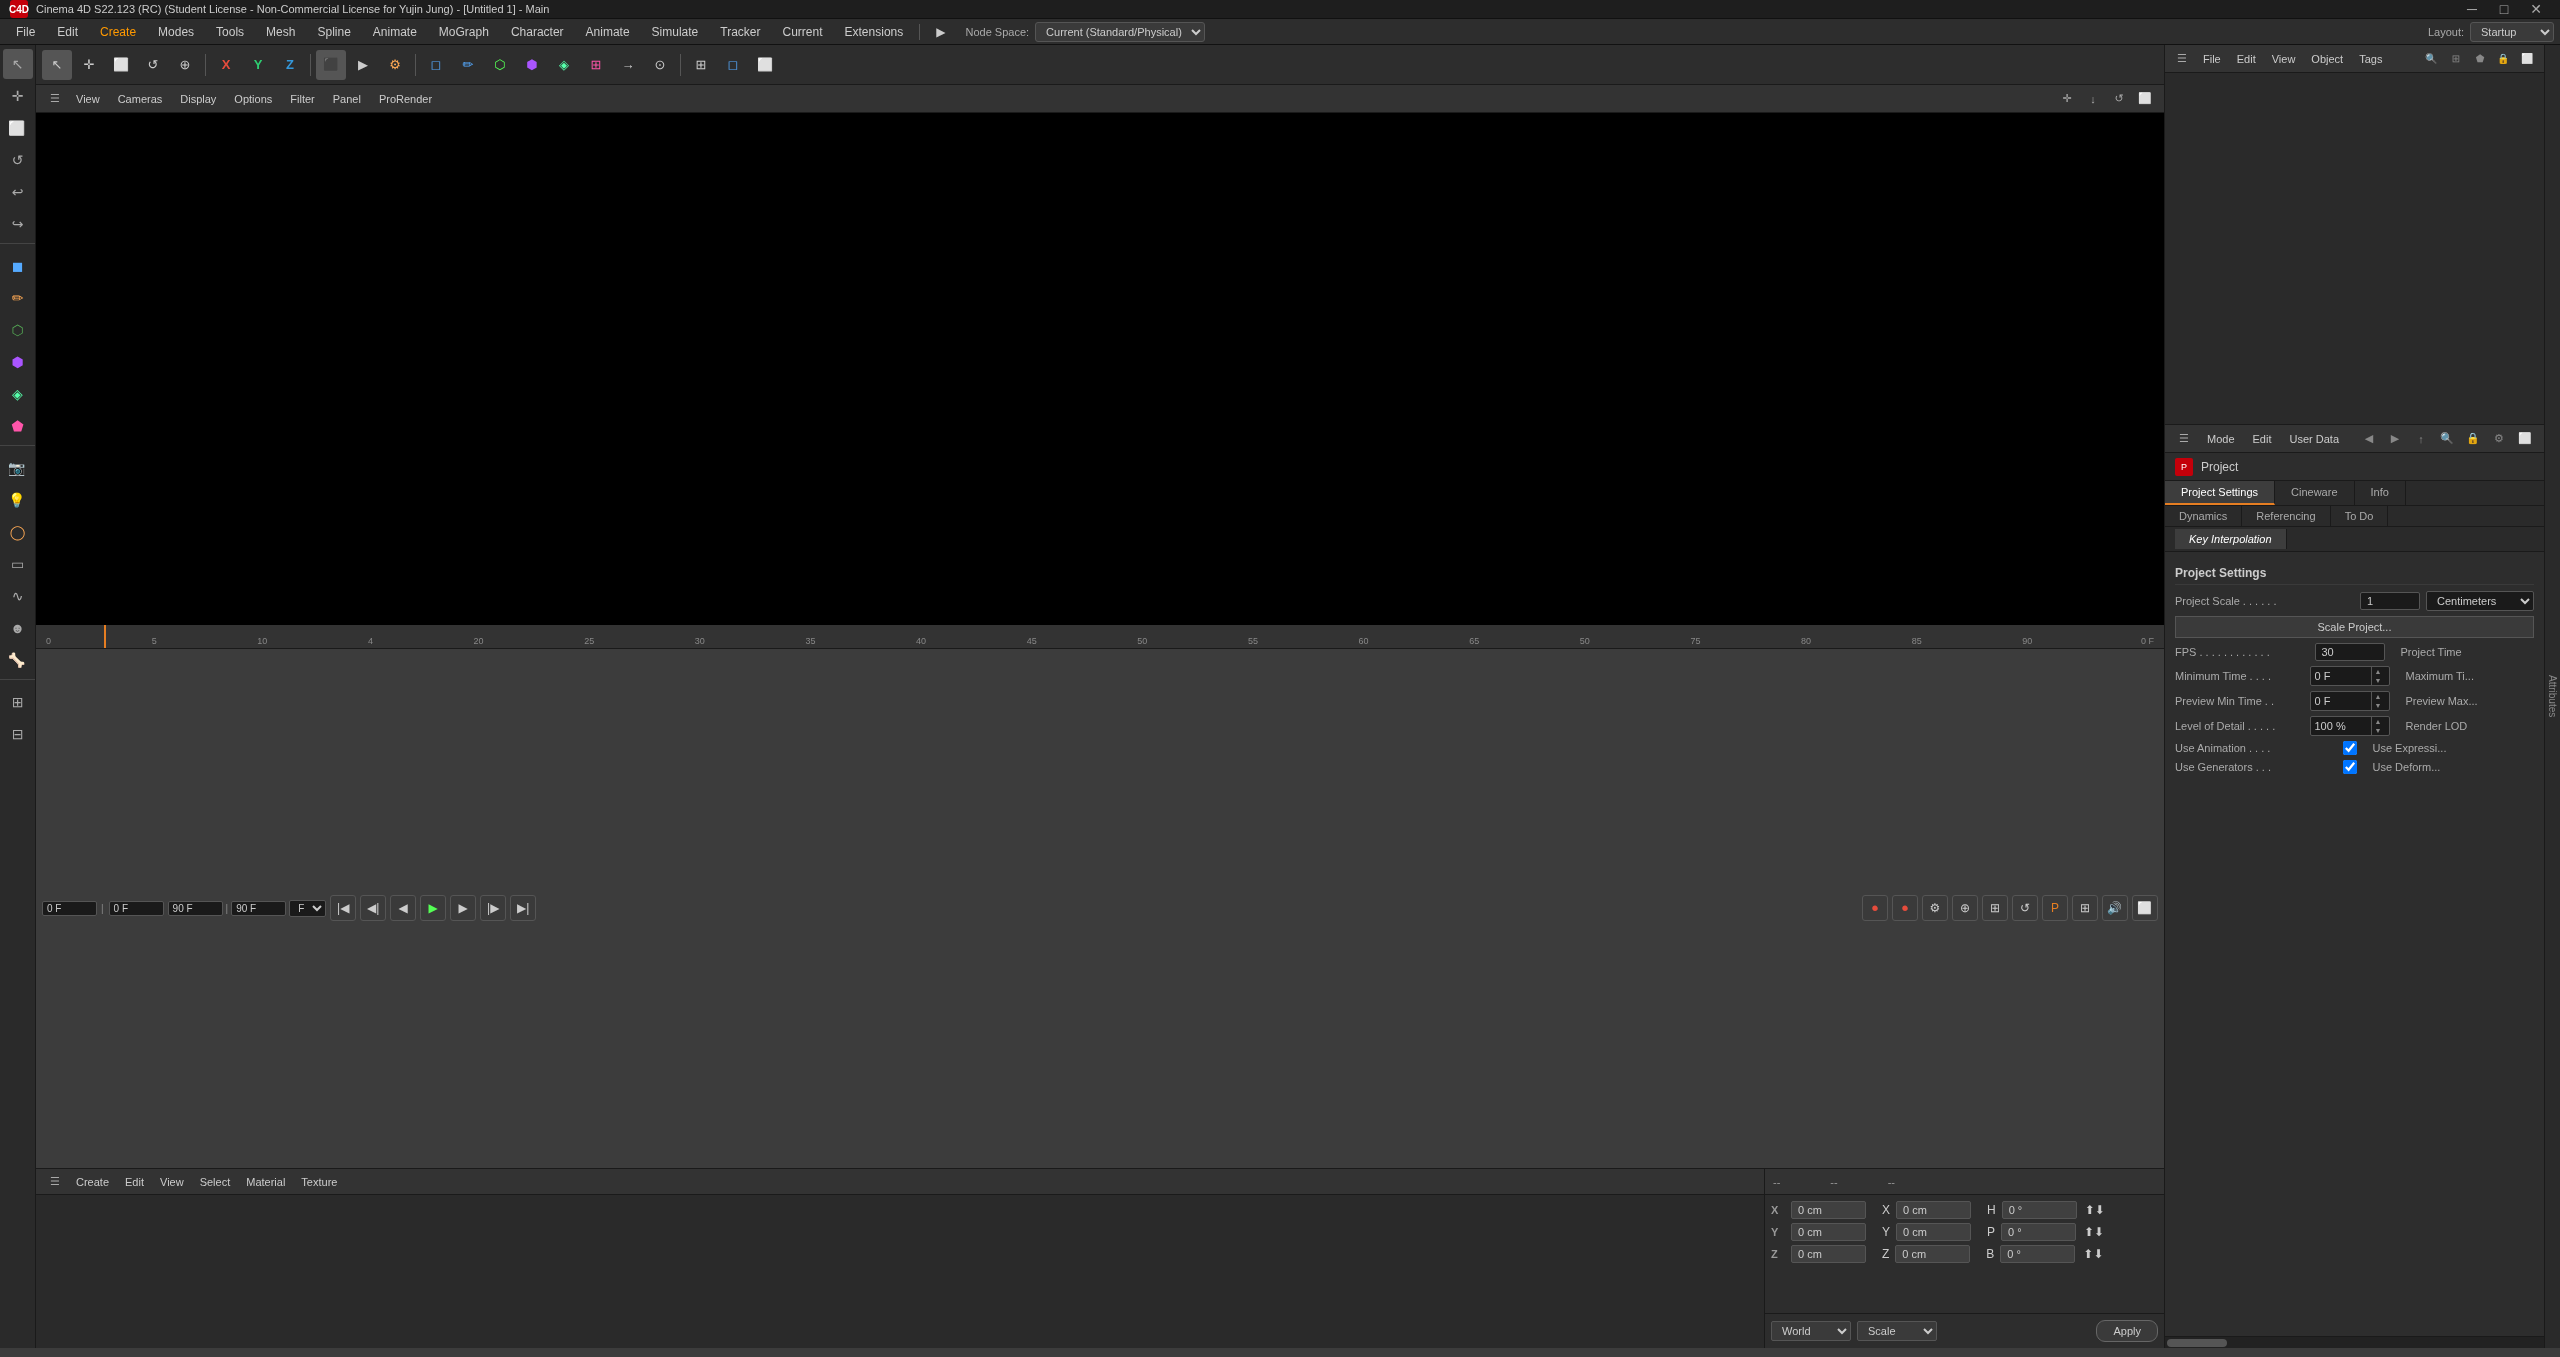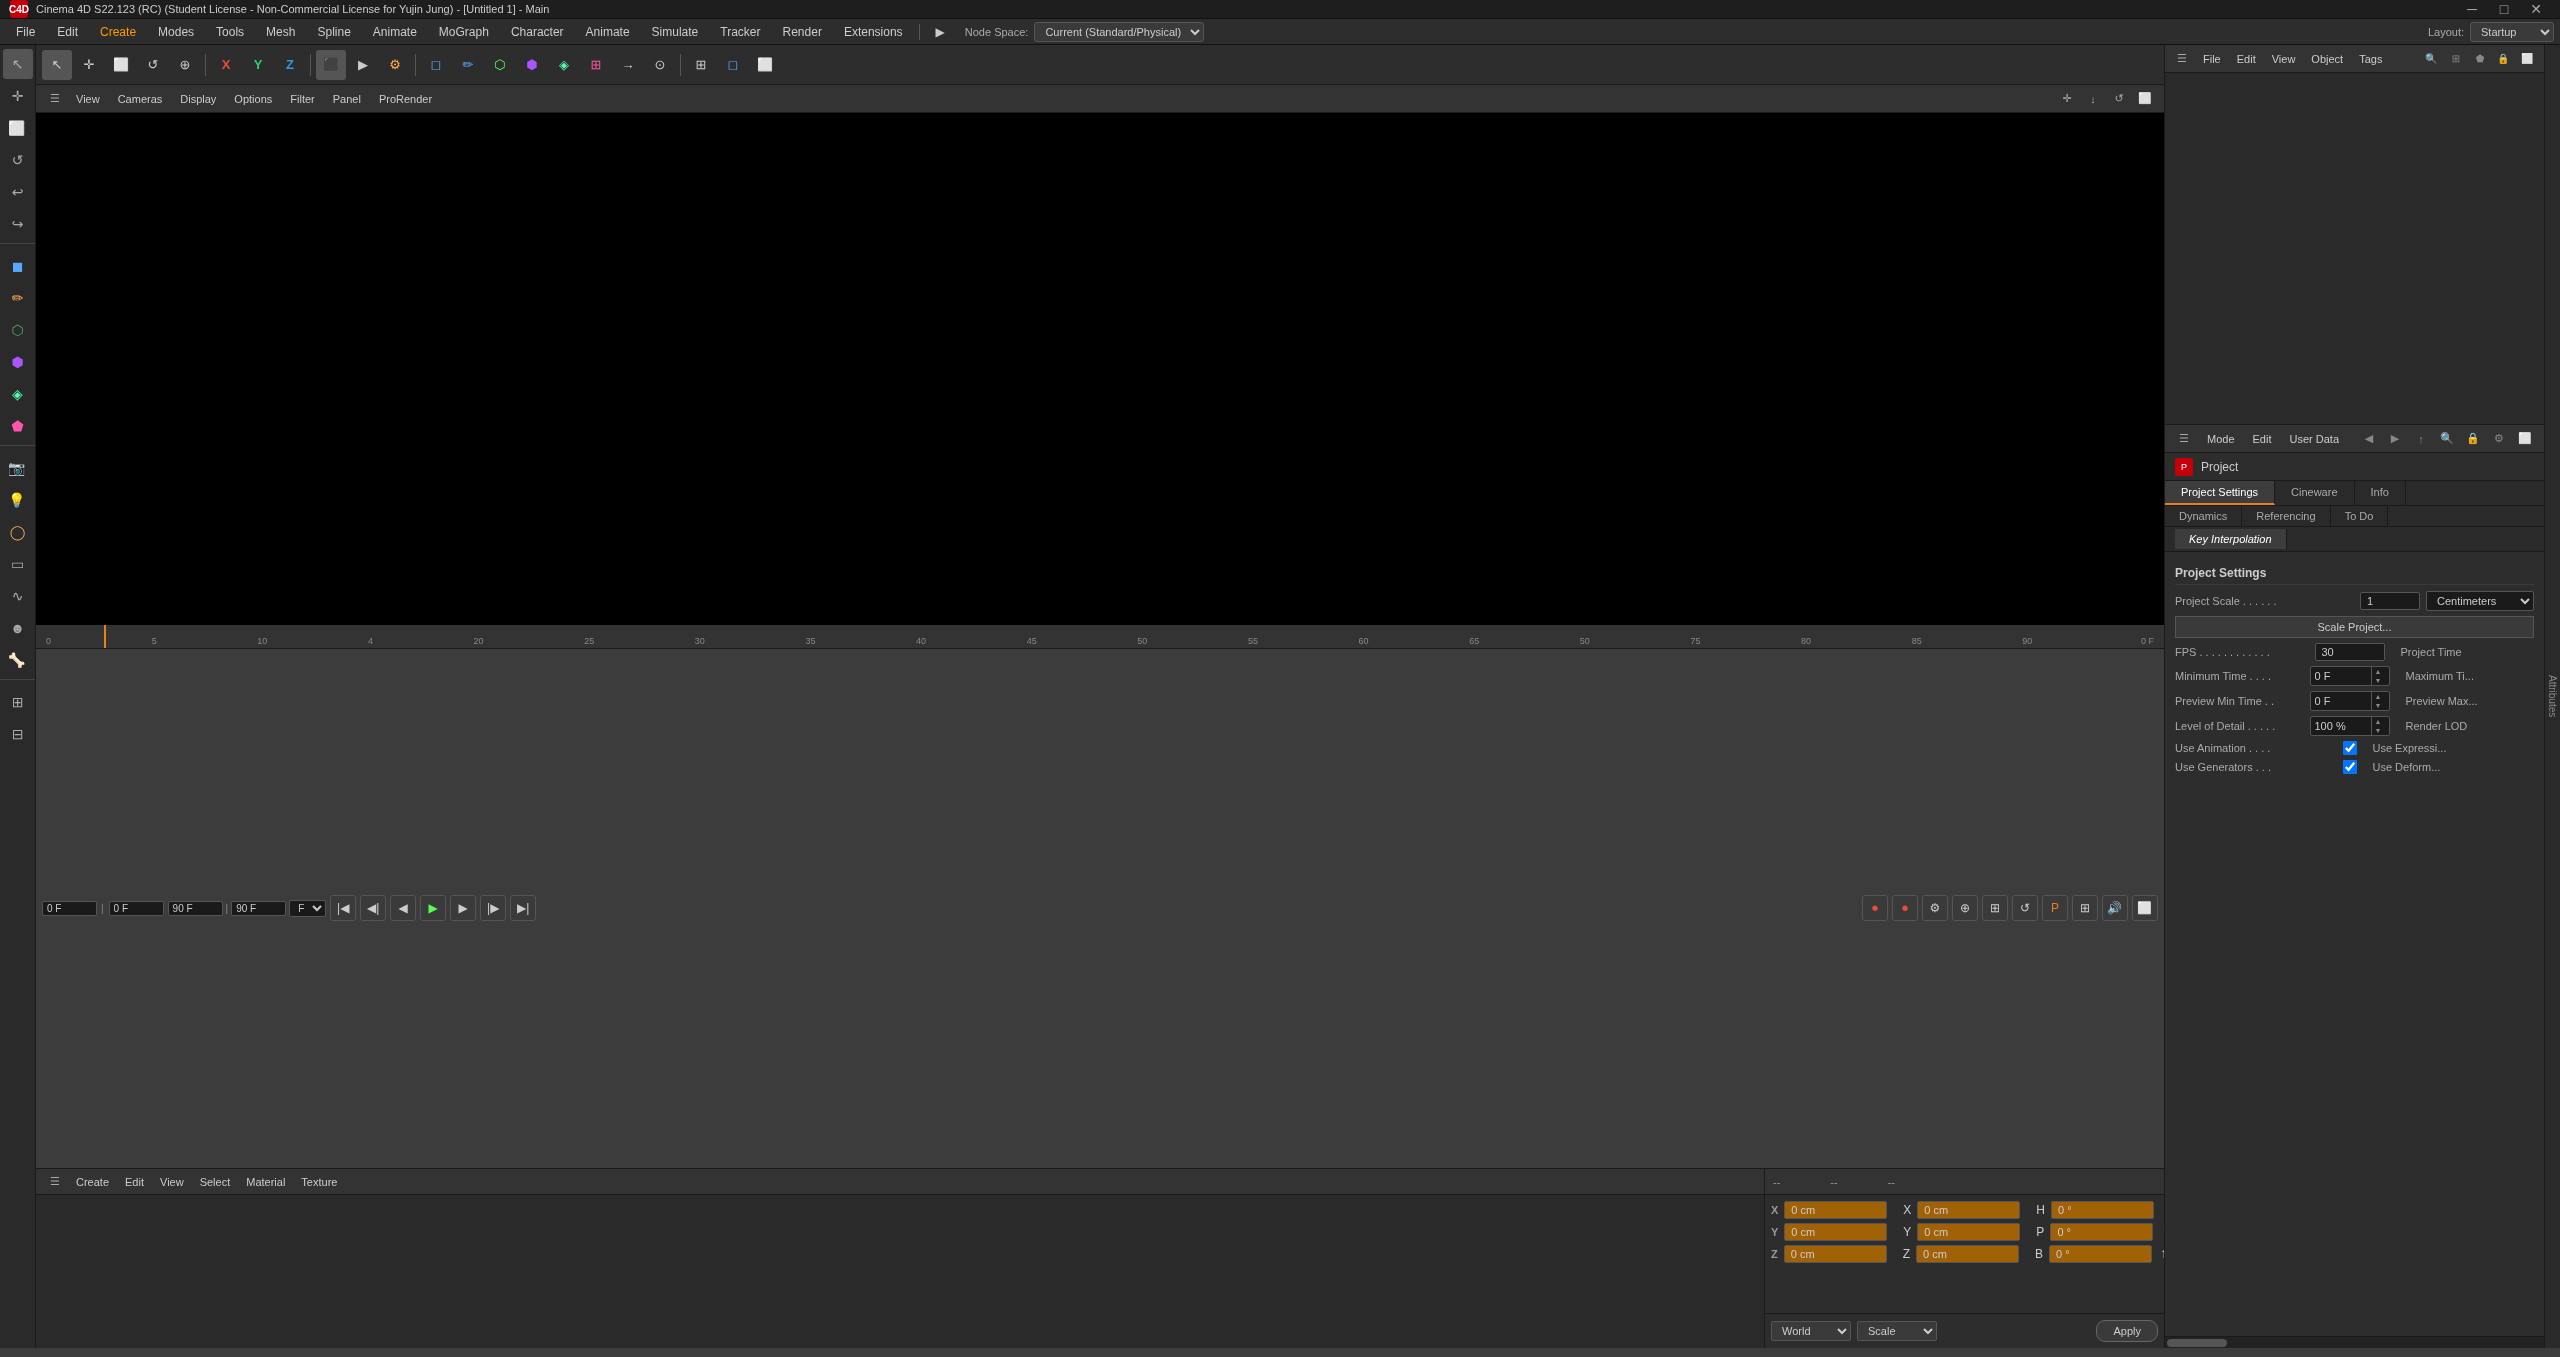--- a/index.html
+++ b/index.html
@@ -270,22 +270,22 @@
     }
     .coord-row {
       display: flex;
       align-items: center;
       gap: 6px;
     }
     .coord-label {
       width: 14px; font-size: 11px; color: #999; font-weight: bold;
     }
     .coord-input {
-      background: #a16207; border: 1px solid #555; color: #ccc;
-      padding: 2px 6px; font-size: 11px; width: 103px; border-radius: 2px;
+      background: #404040; border: 1px solid #555; color: #ccc;
+      padding: 2px 6px; font-size: 11px; width: 75px; border-radius: 2px;
     }
     #coord-footer {
       padding: 6px;
       display: flex;
       align-items: center;
       gap: 6px;
       border-top: 1px solid #1a1a1a;
     }
     .coord-dropdown {
       background: #3a3a3a; border: 1px solid #555; color: #ccc;
@@ -505,21 +505,21 @@
   <div class="menu-item">Modes</div>
   <div class="menu-item">Tools</div>
   <div class="menu-item">Mesh</div>
   <div class="menu-item">Spline</div>
   <div class="menu-item">Animate</div>
   <div class="menu-item">MoGraph</div>
   <div class="menu-item">Character</div>
   <div class="menu-item">Animate</div>
   <div class="menu-item">Simulate</div>
   <div class="menu-item">Tracker</div>
-  <div class="menu-item">Render</div>
+  <div class="menu-item">Current</div>
   <div class="menu-item">Extensions</div>
   <div class="menu-separator"></div>
   <div class="menu-item">▶</div>
   <div class="node-space-area">
     <span class="node-space-label">Node Space:</span>
     <select class="node-space-select">
       <option>Current (Standard/Physical)</option>
     </select>
   </div>
   <div class="layout-area">

